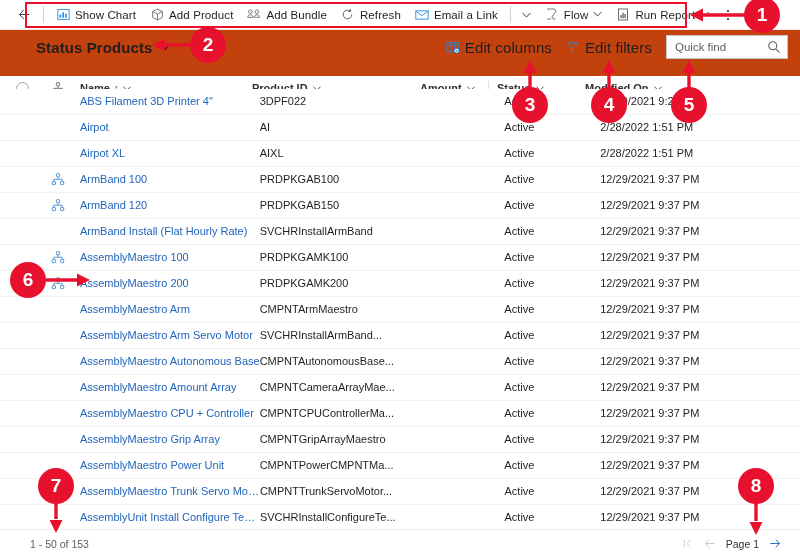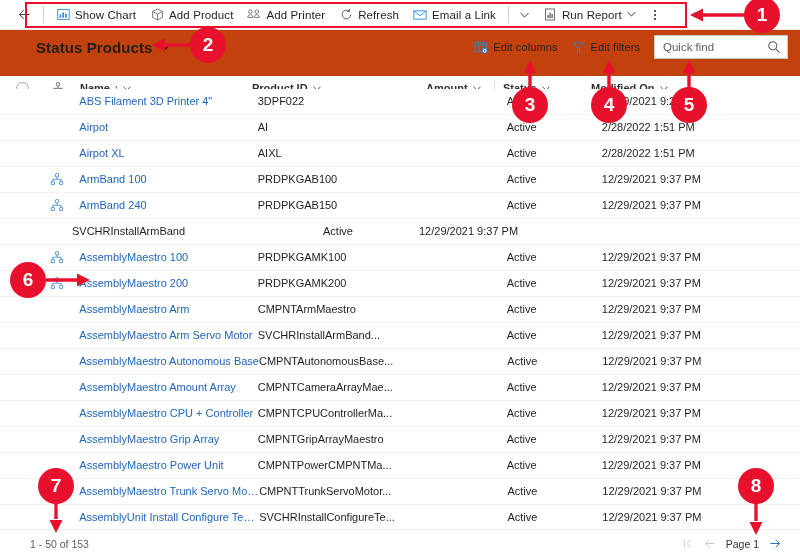--- a/index.html
+++ b/index.html
@@ -124,26 +124,26 @@
   }
   .viewbar-spacer { flex: 1; }
   .view-action {
     display: flex;
     align-items: center;
     height: 26px;
     padding: 0 6px;
     cursor: pointer;
     margin-left: 2px;
   }
-  .view-action .cmd-label { font-size: 11px; }
+  .view-action .cmd-label { font-size: 15px; }
 
   
   .quickfind {
     position: relative;
-    width: 134px;
+    width: 122px;
     height: 24px;
     border: 1px solid #c8c6c4;
     background: #fff;
     margin-left: 8px;
     display: flex;
     align-items: center;
     box-sizing: border-box;
   }
   .quickfind input {
     border: 0;
@@ -193,21 +193,21 @@
   .th .hdr-caret { font-size: 8px; margin-left: 5px; color:#323130; font-weight: normal; }
   .th-sep {
     width: 1px;
     height: 14px;
     background: #e1dfdd;
   }
   .col-check  { width: 44px; display:flex; align-items:center; justify-content:center; }
   .col-hier   { width: 28px; display:flex; align-items:center; justify-content:center;}
   .col-name   { width: 180px; padding-left: 8px; }
   .col-pid    { width: 168px; }
-  .col-amt    { width: 68px; margin-left: 6px; }
+  .col-amt    { width: 68px; }
   .col-status { width: 96px; }
   .col-mod    { width: 200px; }
 
   .sel-circle {
     width: 13px; height: 13px;
     border: 1.3px solid #a19f9d;
     border-radius: 50%;
     box-sizing: border-box;
     cursor: pointer;
   }
@@ -347,21 +347,21 @@
 
     <div class="cmd-item">
       <span class="cmd-icon">
         <svg width="14" height="13" viewBox="0 0 17 16">
           <circle cx="4" cy="4.5" r="2.2" fill="none" stroke="#605e5c" stroke-width="1"></circle>
           <circle cx="12" cy="4.5" r="2.2" fill="none" stroke="#605e5c" stroke-width="1"></circle>
           <path d="M0.8 11.5c0-2 1.5-3.2 3.2-3.2s3.2 1.2 3.2 3.2z" fill="none" stroke="#605e5c" stroke-width="1"></path>
           <path d="M8.8 11.5c0-2 1.5-3.2 3.2-3.2s3.2 1.2 3.2 3.2z" fill="none" stroke="#605e5c" stroke-width="1"></path>
         </svg>
       </span>
-      <span class="cmd-label">Add Printer</span>
+      <span class="cmd-label">Add Bundle</span>
     </div>
 
     <div class="cmd-item">
       <span class="cmd-icon">
         <svg width="13" height="13" viewBox="0 0 16 16">
           <path d="M13.3 8a5.3 5.3 0 1 1-1.9-4.1" fill="none" stroke="#605e5c" stroke-width="1.2"></path>
           <path d="M11.6 1.2v3h-3" fill="none" stroke="#605e5c" stroke-width="1.2"></path>
         </svg>
       </span>
       <span class="cmd-label">Refresh</span>
@@ -379,20 +379,35 @@
     </div>
 
     <div class="cmd-sep"></div>
 
     <div class="cmd-caret-only">
       <svg width="9" height="6" viewBox="0 0 10 6">
         <path d="M0.6 0.8L5 5.2 9.4 0.8" fill="none" stroke="#201f1e" stroke-width="1"></path>
       </svg>
     </div>
 
+    <div class="cmd-item">
+      <span class="cmd-icon">
+        <svg width="14" height="13" viewBox="0 0 17 16">
+          <path d="M6.5 1.2h4.2c2.6 0 3.4 2.4 1.7 4.4L9.5 9.2c-1.6 1.9-.9 4.4 1.7 4.4h1.6" fill="none" stroke="#605e5c" stroke-width="1.1"></path>
+          <path d="M2.7 1.2h3.4" fill="none" stroke="#605e5c" stroke-width="1.1"></path>
+          <path d="M2.7 13.6h4.6" fill="none" stroke="#605e5c" stroke-width="1.1"></path>
+        </svg>
+      </span>
+      <span class="cmd-label">Flow</span>
+      <span class="cmd-caret">
+        <svg width="9" height="6" viewBox="0 0 10 6">
+            <path d="M0.6 0.8L5 5.2 9.4 0.8" fill="none" stroke="#201f1e" stroke-width="1"></path>
+          </svg>
+      </span>
+    </div>
 
     <div class="cmd-item">
       <span class="cmd-icon">
         <svg width="12" height="13" viewBox="0 0 14 16">
           <rect x="1.5" y="1.2" width="11" height="13.6" fill="none" stroke="#605e5c" stroke-width="1.1"></rect>
           <rect x="3.8" y="8.6" width="1.6" height="4" fill="#605e5c"></rect>
           <rect x="6.3" y="5.8" width="1.6" height="6.8" fill="#605e5c"></rect>
           <rect x="8.8" y="7.4" width="1.6" height="5.2" fill="#605e5c"></rect>
         </svg>
       </span>
@@ -603,39 +618,42 @@
         <div class="col-check"></div>
         <div class="col-hier">
           <svg class="hier-ico" viewBox="0 0 16 15">
             <circle cx="8" cy="2.6" r="2" fill="none" stroke="#5b9bd5" stroke-width="1.2"></circle>
             <path d="M8 4.7v2.6M3.2 7.3h9.6M3.2 7.3v2.1M12.8 7.3v2.1" fill="none" stroke="#5b9bd5" stroke-width="1.2"></path>
             <circle cx="3.2" cy="11.6" r="2" fill="none" stroke="#5b9bd5" stroke-width="1.2"></circle>
             <circle cx="12.8" cy="11.6" r="2" fill="none" stroke="#5b9bd5" stroke-width="1.2"></circle>
           </svg>
         </div>
         <div class="col-name">
-          <span class="cell link">ArmBand 240</span>
+          <span class="cell link">ArmBand 120</span>
         </div>
         <div class="col-pid">
           <span class="cell">PRDPKGAB150</span>
         </div>
         <div class="col-amt">
           <span class="cell"></span>
         </div>
         <div style="width:1px"></div>
         <div class="col-status" style="padding-left:8px">
           <span class="cell">Active</span>
         </div>
         <div class="col-mod">
           <span class="cell">12/29/2021 9:37 PM</span>
         </div>
       </div>
       <div class="row">
         <div class="col-check"></div>
         <div class="col-hier"></div>
+        <div class="col-name">
+          <span class="cell link">ArmBand Install (Flat Hourly Rate)</span>
+        </div>
         <div class="col-pid">
           <span class="cell">SVCHRInstallArmBand</span>
         </div>
         <div class="col-amt">
           <span class="cell"></span>
         </div>
         <div style="width:1px"></div>
         <div class="col-status" style="padding-left:8px">
           <span class="cell">Active</span>
         </div>

